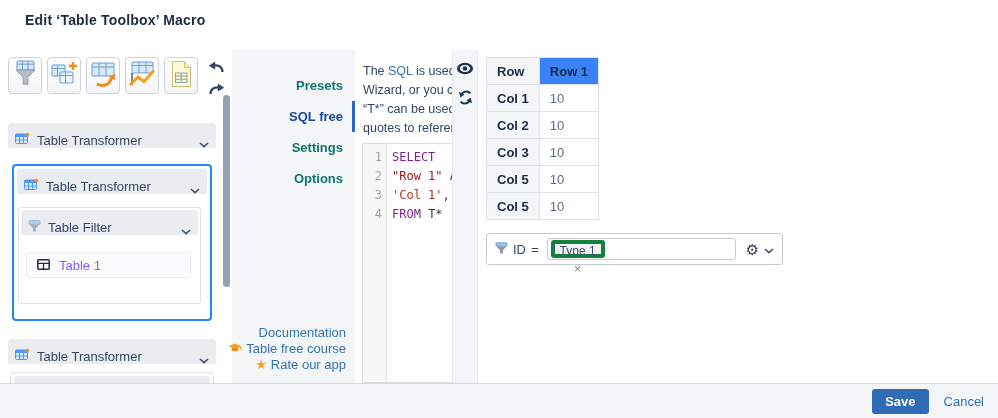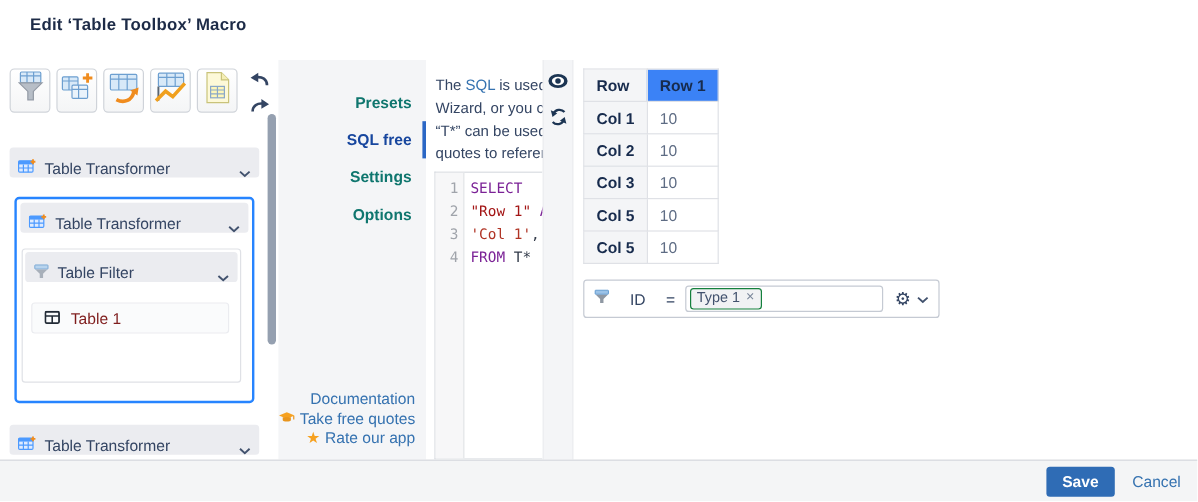--- a/index.html
+++ b/index.html
@@ -21,22 +21,22 @@
   .ur-col { display:flex; flex-direction:column; gap:7px; margin-left:3px; padding-top:3px; }
   .ur-btn { width:20px; height:15px; display:flex; align-items:center; justify-content:center; cursor:pointer; }
 
   .tree { padding:0 16px 0 8px; }
   .select { height:25px; background:#ebecf0; border-radius:3px; display:flex; align-items:flex-end;
             gap:7px; padding:0 7px; font-size:13px; color:#344563; cursor:pointer; }
   .select .chev { margin-left:auto; display:flex; }
   .sel-top { margin-top:20px; }
   .panel-selected { margin:16px 4px 0 4px; border:2px solid #2684ff; border-radius:4px; padding:3px 3px 15px 3px; background:#fff; }
   .group-box { margin:13px 6px 0 1px; border:1px solid #dfe1e6; border-radius:3px; background:#fff; padding:2px 2px 25px 2px; }
-  .table-item { margin:17px 7px 15px 5px; height:26px; background:#fafbfc; border:1px solid #ebecf0; border-radius:3px;
-                display:flex; align-items:center; gap:9px; padding:0 10px; font-size:13px; color:#7f1d1d; cursor:pointer; }
+  .table-item { margin:17px 7px 0 5px; height:26px; background:#fafbfc; border:1px solid #ebecf0; border-radius:3px;
+                display:flex; align-items:center; gap:9px; padding:0 10px; font-size:13px; color:#8b5cf6; cursor:pointer; }
   .sel-second { margin-top:18px; }
   .group-box2 { margin:8px 2px 0 2px; border:1px solid #dfe1e6; border-radius:3px; background:#fff; padding:3px; }
   .scrollbar-thumb { position:absolute; right:2px; top:45px; width:7px; height:192px; background:#95a0b0; border-radius:4px; cursor:pointer; }
 
   
   .navcol { width:123px; background:#f4f5f7; position:relative; padding-top:20px; flex:none; }
   .nav-item { height:31px; line-height:31px; text-align:right; padding-right:9px; font-size:13px; font-weight:700;
               color:#0f766e; border-right:3px solid transparent; cursor:pointer; }
   .nav-item.active { color:#17469e; border-right-color:#2b67c5; }
   .nav-links { position:absolute; bottom:10px; right:9px; }
@@ -64,25 +64,25 @@
   
   .preview { flex:1; background:#fff; padding:7px 0 0 8px; position:relative; }
   table.prev { border-collapse:collapse; }
   .prev th, .prev td { border:1px solid #dfe1e6; font-size:13px; padding:5px 10px; text-align:left; height:27px; }
   .prev th.hdr { background:#f4f5f7; font-weight:700; color:#172b4d; min-width:46px; }
   .prev th.hdr2 { background:#3b82f6; font-weight:700; color:#172b4d; min-width:50px; }
   .prev td.val { color:#5e6c84; min-width:50px; }
 
   .idrow { margin-top:13px; width:297px; height:32px; border:1px solid #c5cad3; border-radius:3px;
            display:flex; align-items:center; padding:0 8px; gap:5px; background:#fff; }
-  .idrow .lbl { font-size:13px; color:#344563;margin-left:12px; }
+  .idrow .lbl { font-size:13px; color:#344563; }
   .id-input { flex:1; height:22px; border:1px solid #c5cad3; border-radius:3px; display:flex; align-items:center;
               padding:0 3px; margin:0 5px 0 3px; background:#fff; cursor:text; }
-  .chip { background:#f1f2f4; border:1px solid #15803d; border-radius:3px; font-size:12px; color:#42526e;
-          padding:0 5px; height:18px; display:flex; gap:5px; }
+  .chip { background:#f1f2f4; border:4px solid #15803d; border-radius:3px; font-size:12px; color:#42526e;
+          padding:0 5px; height:18px; display:flex; align-items:center; gap:5px;flex-direction:column; }
   .chip .x { color:#7a869a; cursor:pointer; font-size:12px; line-height:1; }
   .gear { font-size:15px; color:#344563; cursor:pointer; line-height:1; }
 
   
   .footer { position:absolute; left:0; right:0; bottom:0; height:35px; background:#f4f5f6; border-top:1px solid #d6d9de;
             display:flex; align-items:center; justify-content:flex-end; gap:15px; padding-right:14px; }
   .save-btn { background:#2f6cb5; color:#fff; border:none; border-radius:3px; font-size:13px; font-weight:700;
               padding:5px 13px; cursor:pointer; font-family:"Liberation Sans",sans-serif; }
   .cancel-link { color:#3572b0; font-size:13px; cursor:pointer; text-decoration:none; }
 </style>
@@ -276,21 +276,21 @@
           <span>Documentation</span>
         </div>
         <div class="nav-link">
           <span>
             <svg width="14" height="10" viewBox="0 0 14 10">
               <polygon points="7,0.5 13.5,3.2 7,5.9 0.5,3.2" fill="#f6a120"></polygon>
               <path d="M3.6 4.8 v2.5 c0 1.4 6.8 1.4 6.8 0 v-2.5" fill="#e8951d"></path>
               <path d="M12.8 3.6 v3" stroke="#e8951d" stroke-width="1"></path>
             </svg>
           </span>
-          <span>Take free quotes</span>
+          <span>Table free course</span>
         </div>
         <div class="nav-link">
           <span class="star-ico">★</span>
           <span>Rate our app</span>
         </div>
       </div>
     </div>
 
     <div class="sqlcol">
       <div class="desc">

